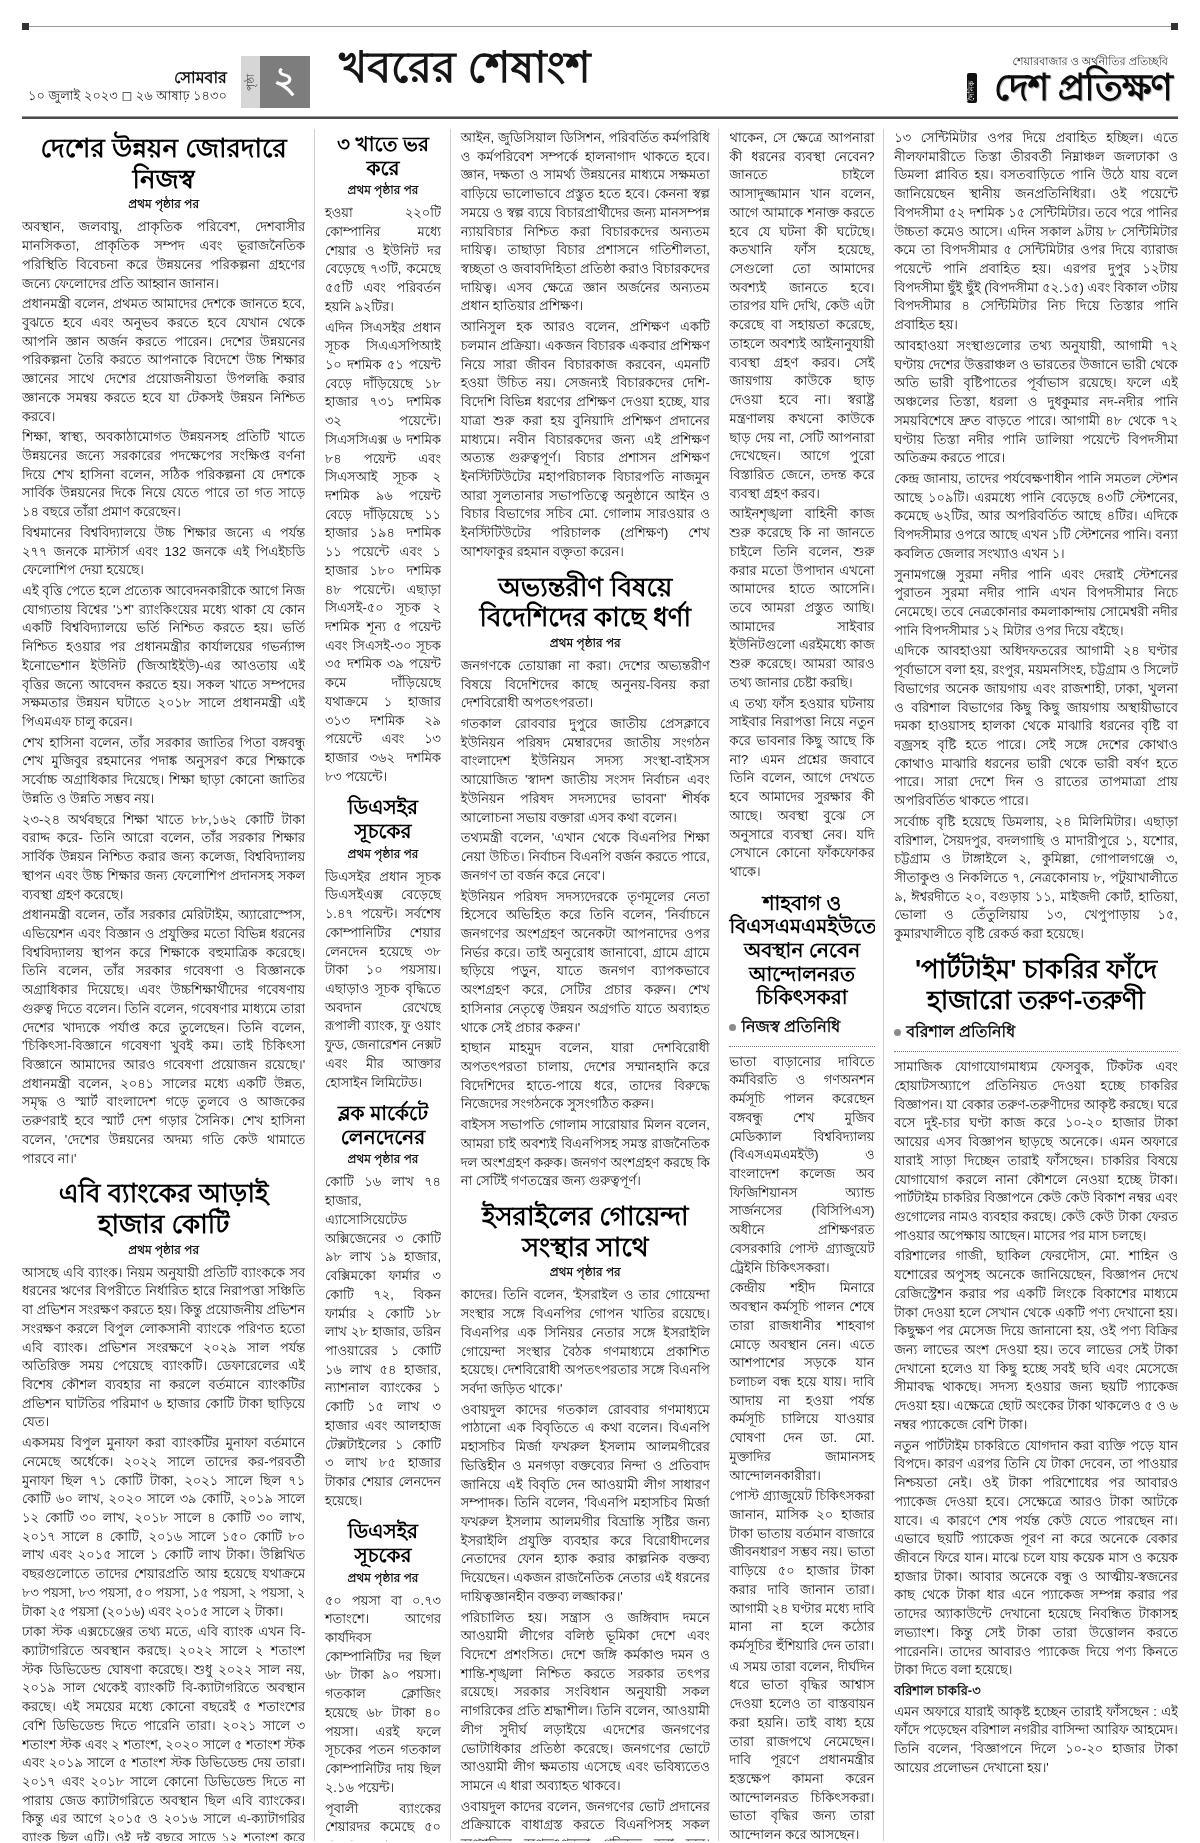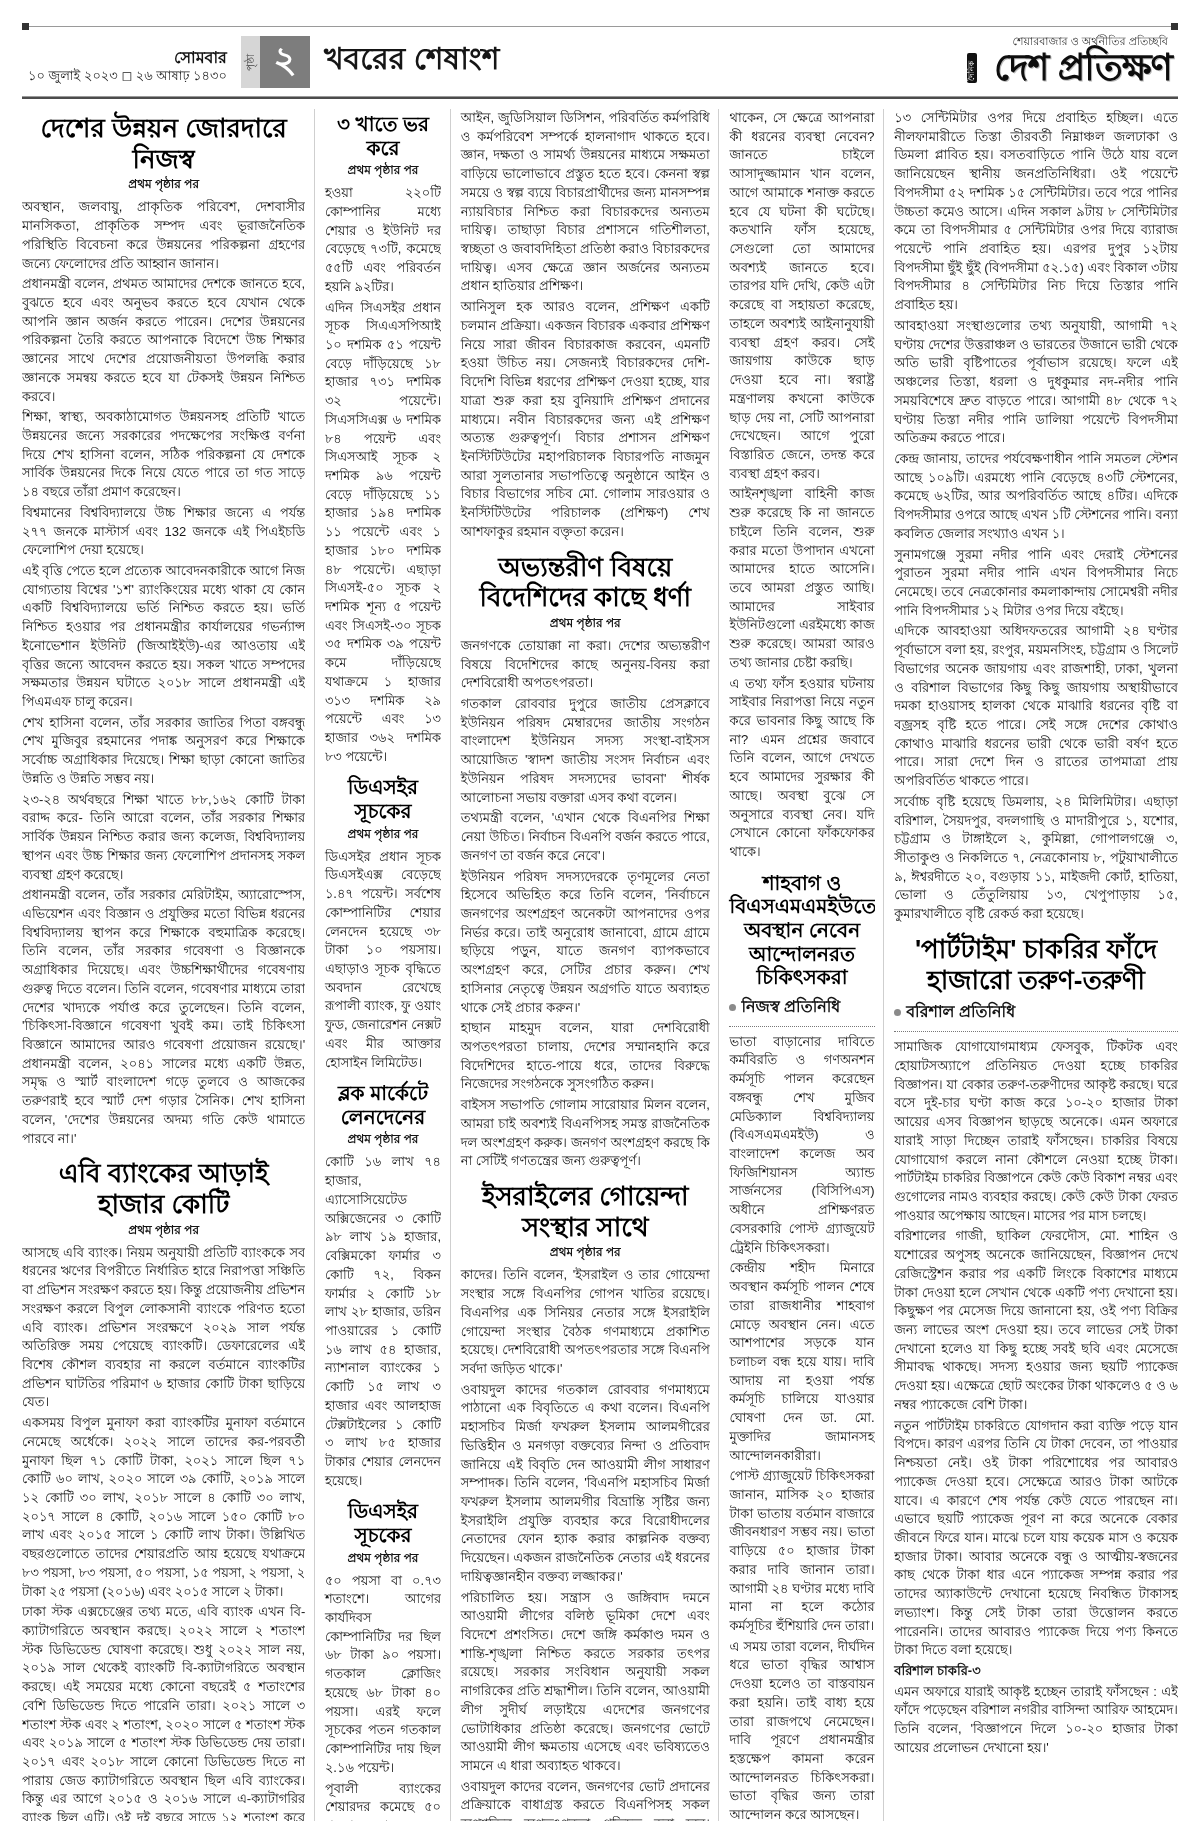--- a/index.html
+++ b/index.html
@@ -16,21 +16,21 @@
 
   .masthead { display:flex; align-items:flex-end; gap:14px; padding:2px 6px 8px 6px; }
   .dateblock { text-align:right; line-height:1.25; padding-bottom:4px; min-width:160px; }
   .dateblock .day { font-weight:bold; font-size:16px; }
   .dateblock .date { font-size:13px; color:#222; }
   .pagebadge { display:flex; align-items:stretch; height:52px; }
   .pagebadge .tab { background:#d6d6d6; color:#444; writing-mode:vertical-rl; transform:rotate(180deg);
     font-size:10.5px; padding:3px 1px; display:flex; align-items:center; justify-content:center; }
   .pagebadge .num { background:#7d7d7d; color:#fff; width:50px; display:flex; align-items:center; justify-content:center;
     font-size:36px; font-weight:bold; }
-  .section-title { font-size:30px; font-weight:bold; letter-spacing:0; padding-bottom:2px; white-space:nowrap; }
+  .section-title { font-size:43px; font-weight:bold; letter-spacing:0; padding-bottom:2px; white-space:nowrap;margin-left:15px; }
   .mast-spacer { flex:1; }
   .logoblock { text-align:right; line-height:1; padding-bottom:2px; }
   .logoblock .tagline { font-size:11px; color:#333; margin-bottom:2px; margin-right:4px; }
   .logo-row { display:flex; align-items:center; justify-content:flex-end; gap:17px; }
   .logo-chip { background:#111; color:#fff; font-size:8px; writing-mode:vertical-rl; transform:rotate(180deg);
     padding:2px 1px; border-radius:2px; height:30px; display:flex; align-items:center; }
   .logo-title { font-size:37px; font-weight:bold; color:#0d0d0d; letter-spacing:-1px;
     text-shadow:1px 1px 0 #bbb; }
   .mast-rule { height:3px; background:#4c4c4c; margin:0 0 10px 0; border-top:1px solid #9a9a9a; }
 

